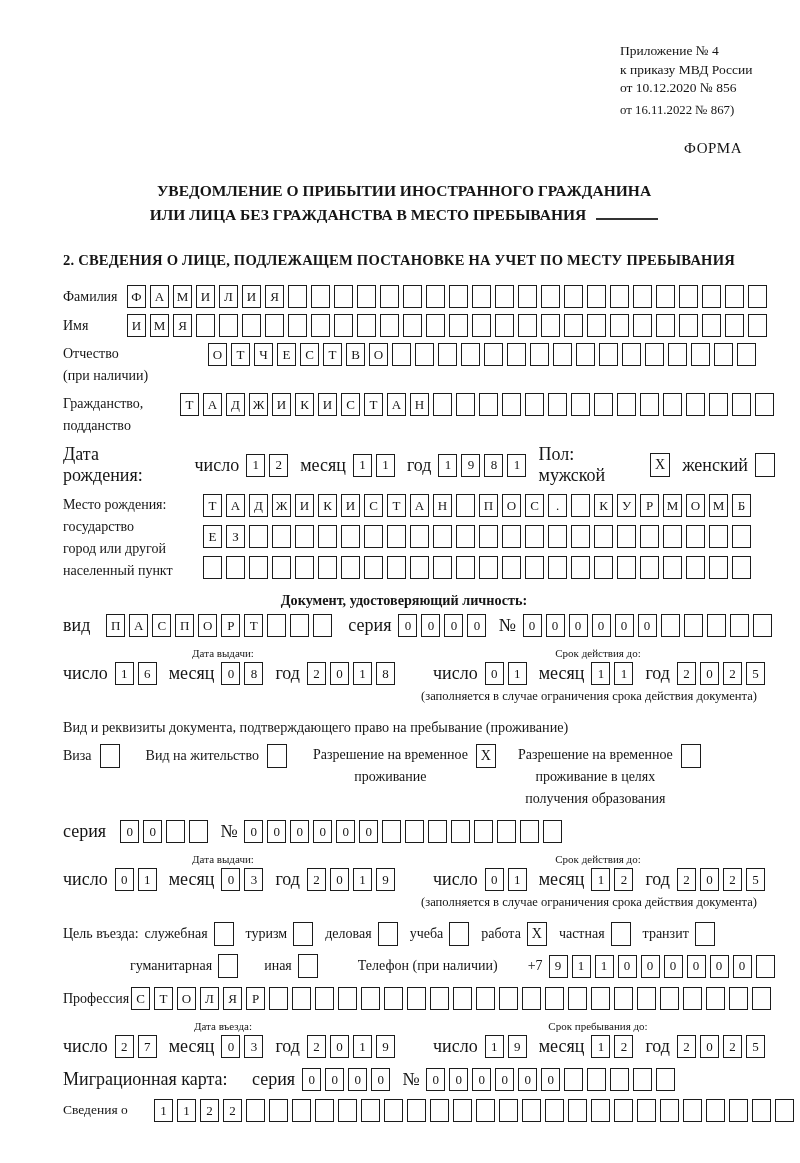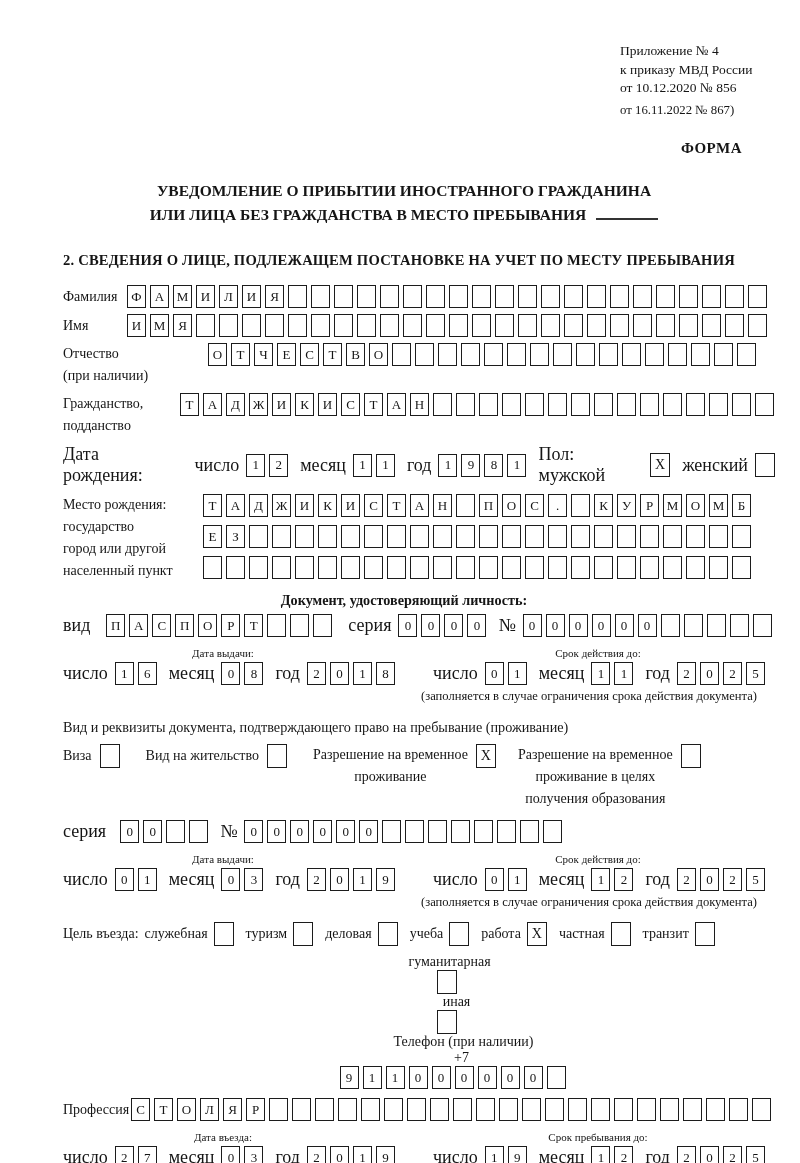--- a/index.html
+++ b/index.html
@@ -2,21 +2,21 @@
 <html><head>
 <meta charset="utf-8">
 <style>
   html,body{margin:0;padding:0;background:#fff;}
   body{width:800px;font-family:"Liberation Serif","DejaVu Serif",serif;color:#151515;}
   .page{position:relative;width:800px;height:1163px;box-sizing:border-box;padding:42px 25px 10px 63px;overflow:hidden;background:#fff;}
 
   
   .appendix{margin-left:557px;font-size:13.5px;line-height:1.38;}
   .appendix .note{font-size:12.8px;margin-top:4px;line-height:1.38;}
-  .forma{font-weight:bold;font-size:15px;text-align:right;padding-right:33px;margin-top:20px;letter-spacing:.5px;}
+  .forma{font-weight:normal;font-size:15px;text-align:right;padding-right:33px;margin-top:20px;letter-spacing:.5px;}
 
   
   .title{font-weight:bold;font-size:15.5px;text-align:center;line-height:1.6;margin:22px 40px 0 10px;}
   .blank-line{display:inline-block;width:62px;border-bottom:2px solid #333;height:14px;margin-left:10px;}
   .s1{font-weight:bold;font-size:14.6px;margin-top:24px;letter-spacing:.2px;}
 
   
   .frow{display:flex;align-items:flex-start;margin-top:6px;}
   .lbl{font-size:14px;line-height:23px;flex:none;}
   .lbl2{font-size:14px;line-height:22px;flex:none;}
@@ -521,21 +521,21 @@
     <span class="plbl">учеба</span>
     <span class="cbox"></span>
     <span class="plbl">работа</span>
     <span class="cbox">X</span>
     <span class="plbl">частная</span>
     <span class="cbox"></span>
     <span class="plbl">транзит</span>
     <span class="cbox"></span>
   </div>
 
-  <div class="purpose-row" style="margin-top:8px;margin-left:67px;flex-direction:column;">
+  <div class="purpose-row" style="margin-top:8px;margin-left:67px;">
     <span class="plbl">гуманитарная</span>
     <span class="cbox"></span>
     <span class="plbl" style="margin-left:14px;">иная</span>
     <span class="cbox"></span>
     <span class="plbl" style="margin-left:28px;">Телефон (при наличии)</span>
     <span class="plbl" style="margin-left:24px;">+7</span>
     <span class="cells">
         <span class="cell">9</span>
         <span class="cell">1</span>
         <span class="cell">1</span>

